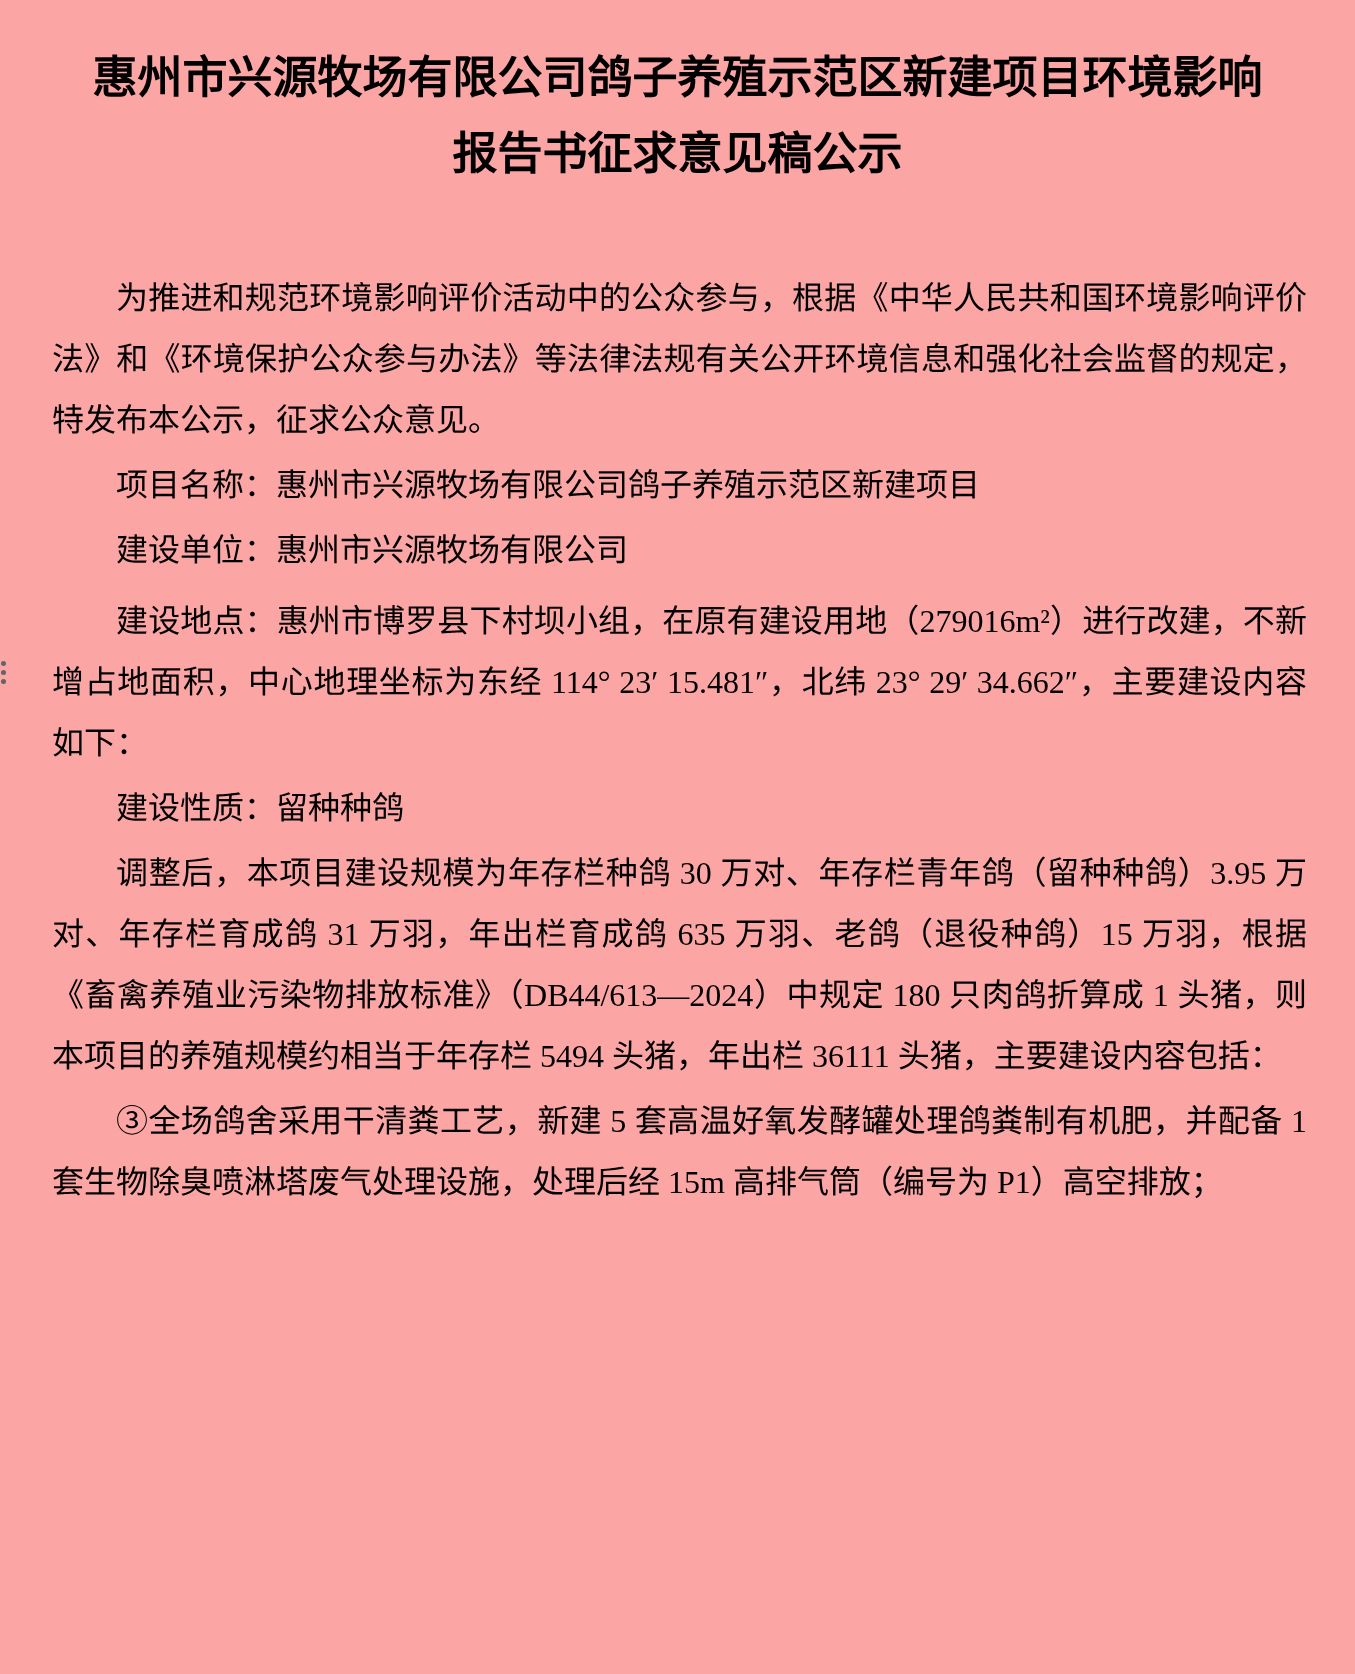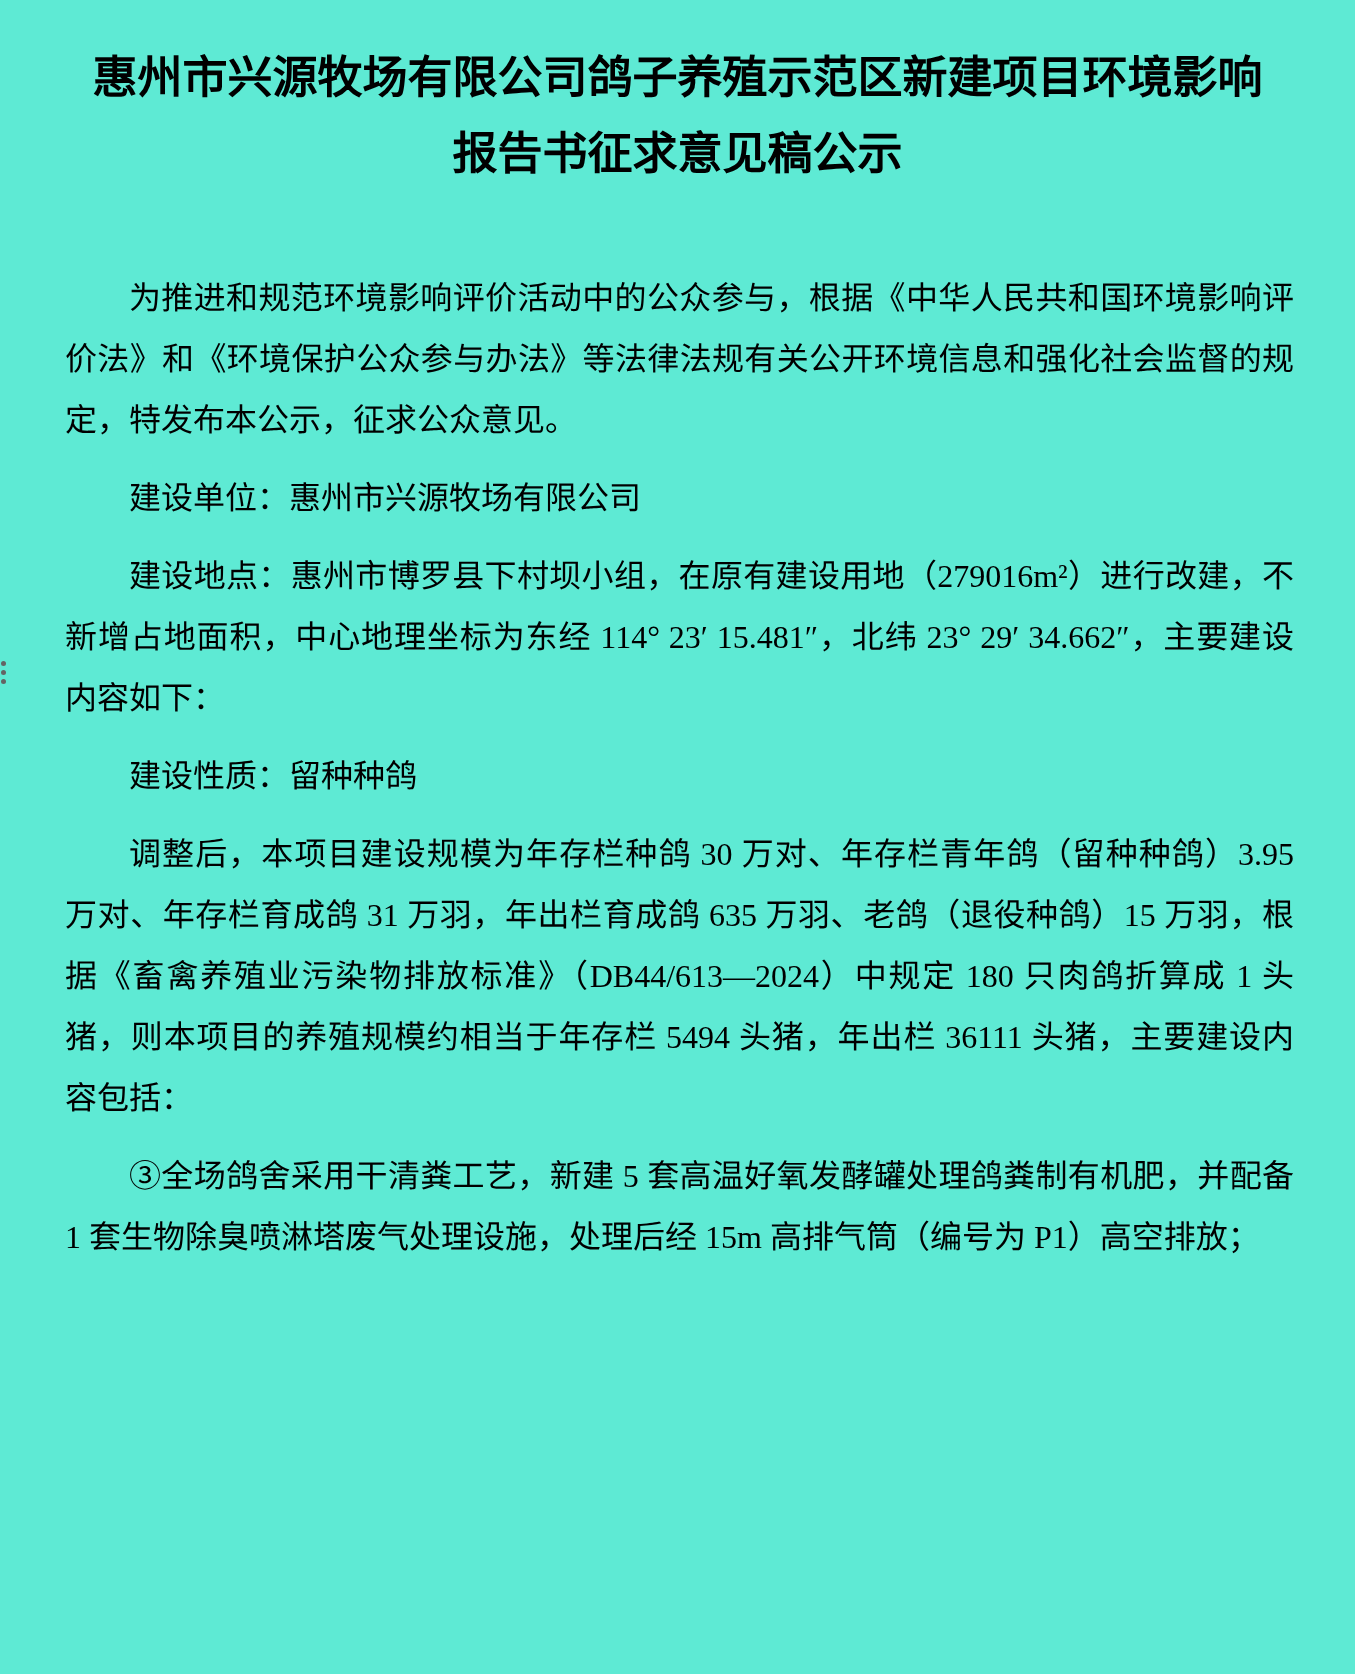--- a/index.html
+++ b/index.html
@@ -11,21 +11,21 @@
     width: 1355px;
     height: 1674px;
     overflow: hidden;
     font-family: "Liberation Serif", "DejaVu Serif", serif;
     color: #000000;
   }
   .page {
     position: relative;
     width: 1355px;
     height: 1674px;
-    background: #5eead4;
+    background: #fca5a5;
   }
   
   .doc-title {
     margin: 0;
     padding-top: 40px;
     font-family: "Liberation Sans", "DejaVu Sans", sans-serif;
     font-weight: 700;
     font-size: 45px;
     line-height: 76px;
     text-align: center;
@@ -34,21 +34,21 @@
   .title-line { display: block; }
   
   .body-text {
     margin: 76px 44px 0 48px;
     font-size: 32px;
     line-height: 61px;
     text-align: justify;
     text-justify: inter-ideograph;
   }
   .para {
-    margin: 17px;
+    margin: 4px;
     font-weight: 400;
   }
   .indent { text-indent: 2em; }
   .section-heading {
     margin: 0;
     font-size: 32px;
     line-height: 61px;
     font-weight: 700;
     text-indent: 0;
   }
@@ -85,20 +85,21 @@
   <h1 class="doc-title">
     <span class="title-line">惠州市兴源牧场有限公司鸽子养殖示范区新建项目环境影响</span>
     <span class="title-line">报告书征求意见稿公示</span>
   </h1>
 
   <div class="body-text">
 
     <p class="para indent">为推进和规范环境影响评价活动中的公众参与，根据《中华人民共和国环境影响评价法》和《环境保护公众参与办法》等法律法规有关公开环境信息和强化社会监督的规定，特发布本公示，征求公众意见。</p>
 
 
+    <p class="para indent">项目名称：惠州市兴源牧场有限公司鸽子养殖示范区新建项目</p>
 
     <p class="para indent">建设单位：惠州市兴源牧场有限公司</p>
 
     <p class="para indent sp-sm">建设地点：惠州市博罗县下村坝小组，在原有建设用地（279016m²）进行改建，不新增占地面积，中心地理坐标为东经 114° 23′ 15.481″，北纬 23° 29′ 34.662″，主要建设内容如下：</p>
 
     <p class="para indent">建设性质：留种种鸽</p>
 
 
     <p class="para indent">调整后，本项目建设规模为年存栏种鸽 30 万对、年存栏青年鸽（留种种鸽）3.95 万对、年存栏育成鸽 31 万羽，年出栏育成鸽 635 万羽、老鸽（退役种鸽）15 万羽，根据《畜禽养殖业污染物排放标准》（DB44/613—2024）中规定 180 只肉鸽折算成 1 头猪，则本项目的养殖规模约相当于年存栏 5494 头猪，年出栏 36111 头猪，主要建设内容包括：</p>
 

